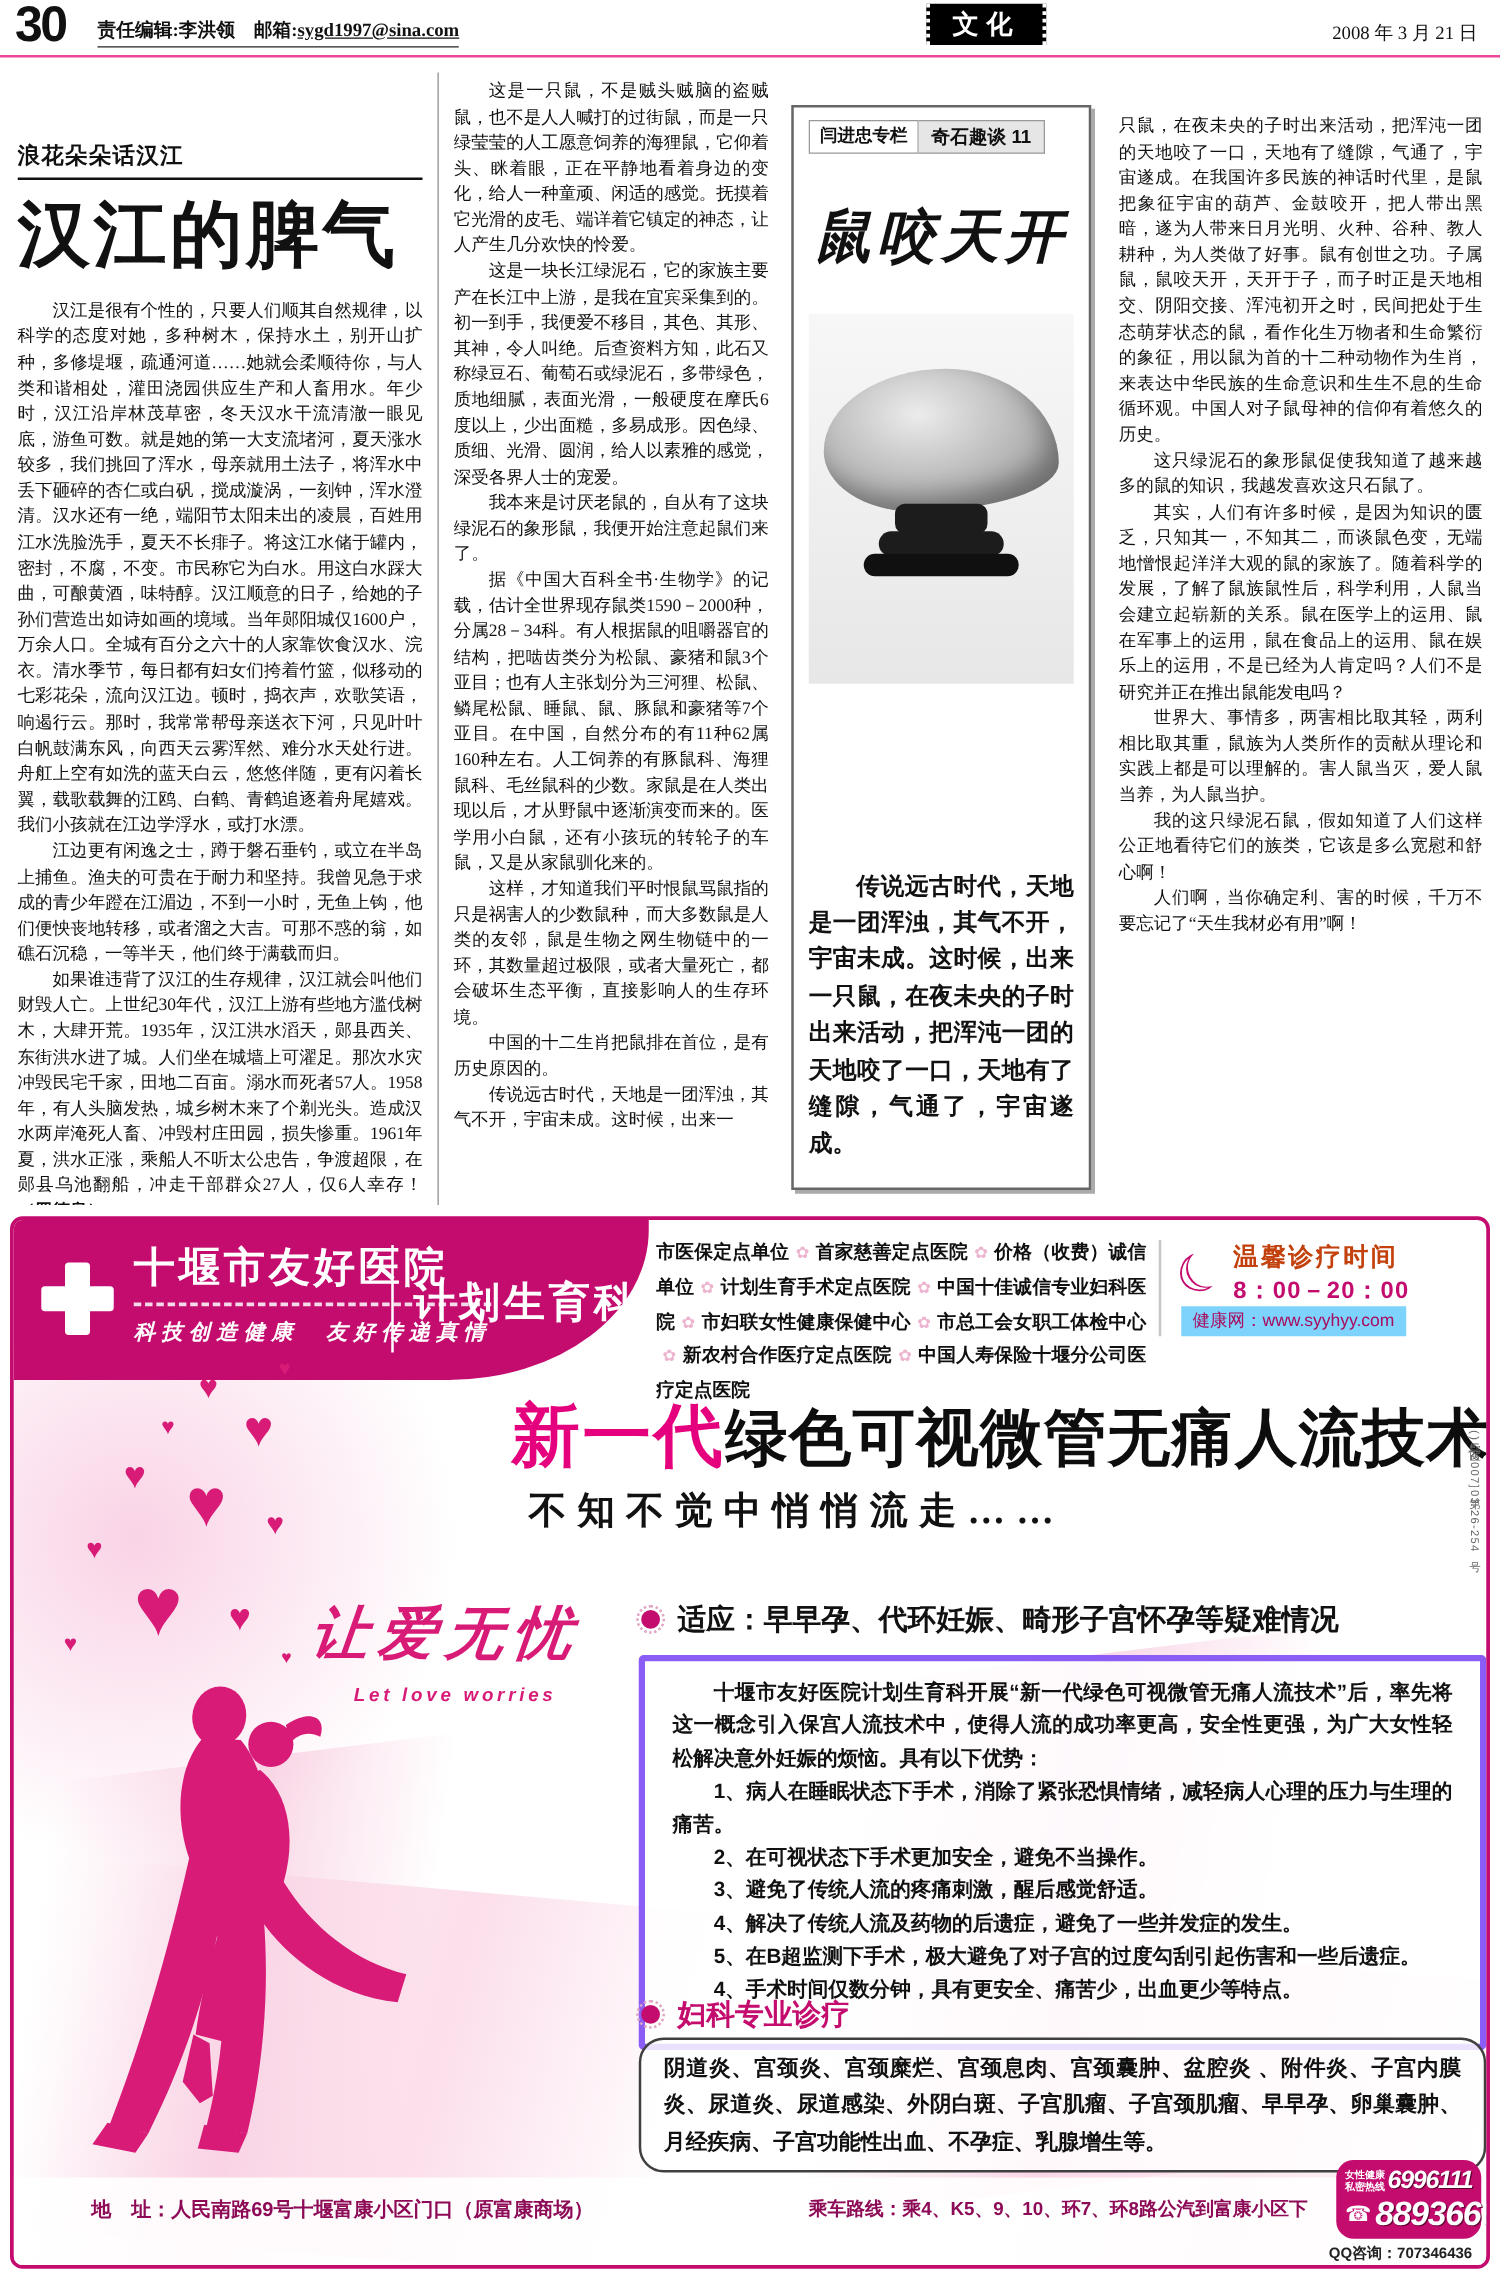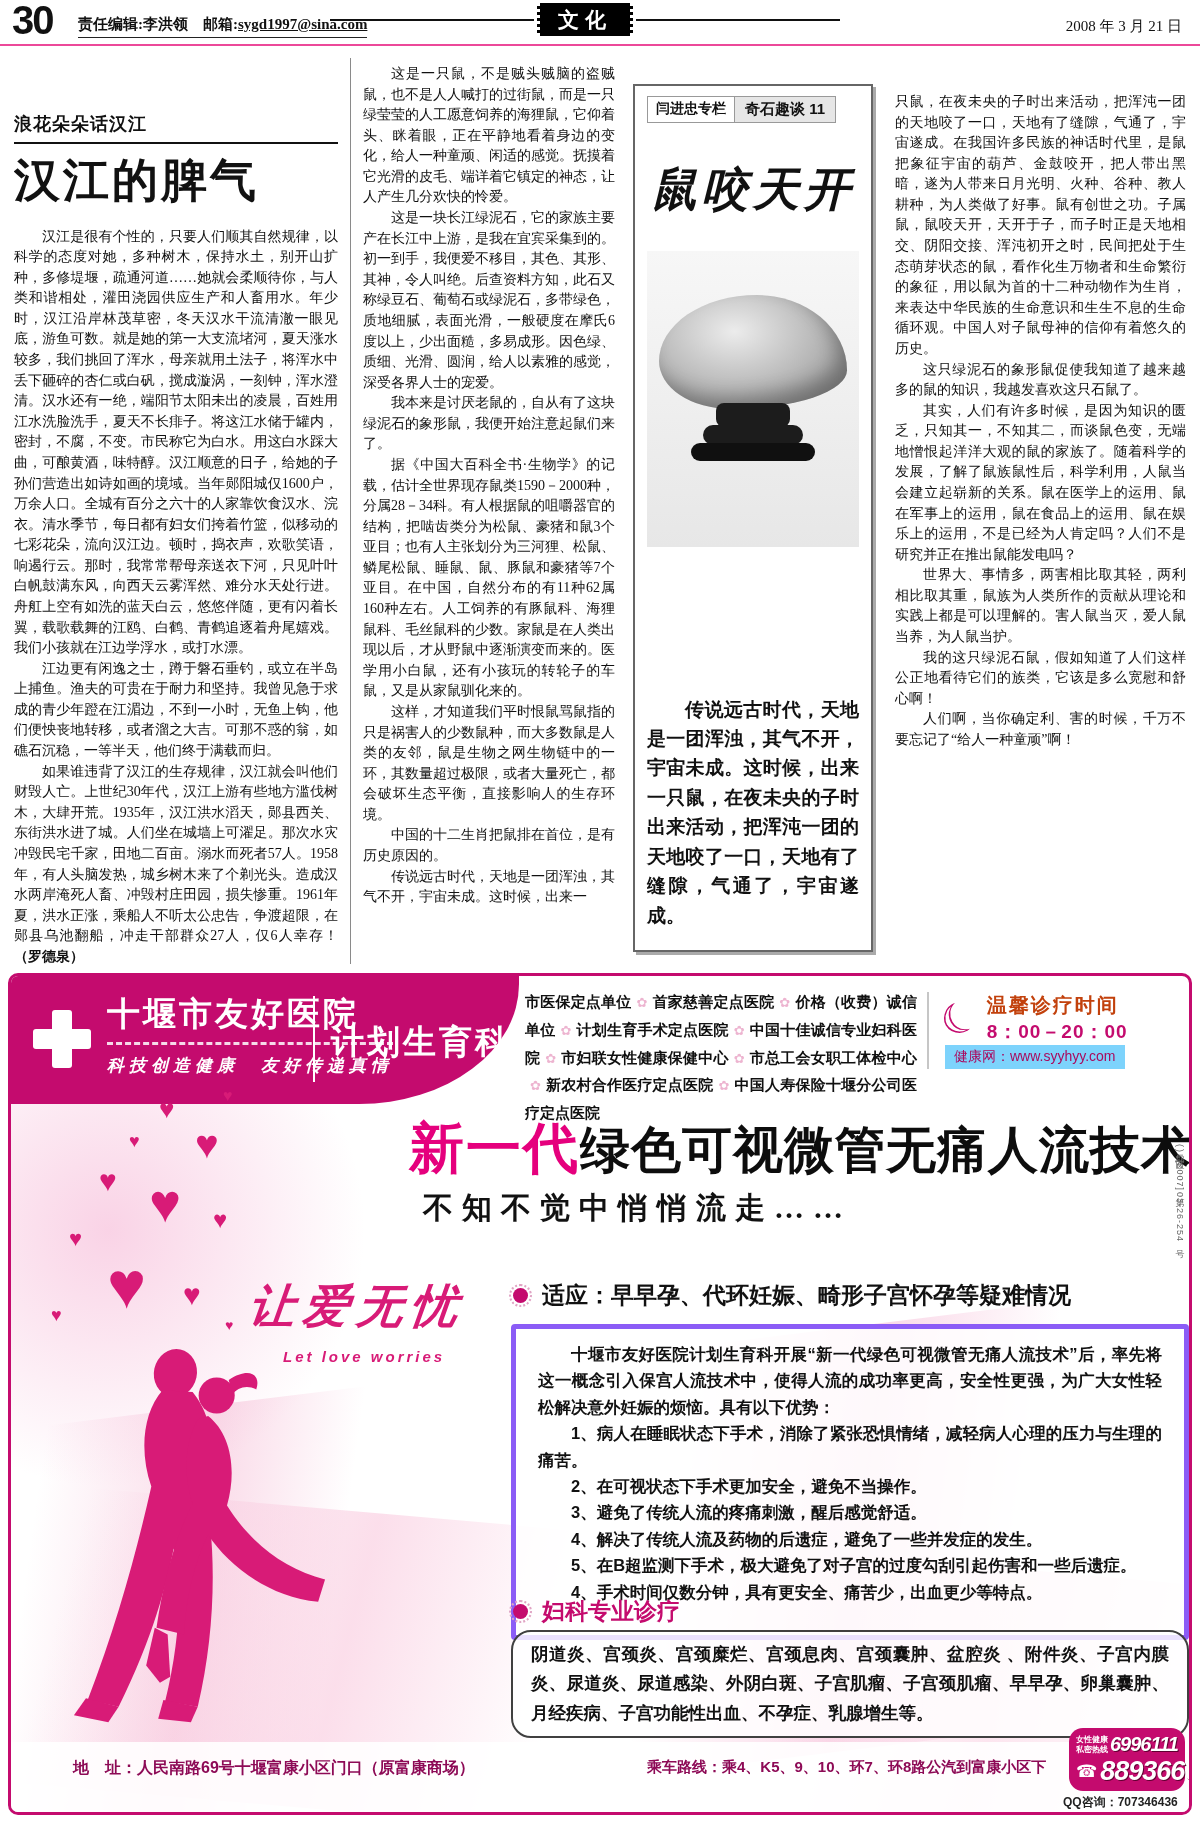--- a/index.html
+++ b/index.html
@@ -3,32 +3,32 @@
 <meta charset="utf-8">
 <style>
   html,body{margin:0;padding:0;}
   body{width:1200px;height:1821px;overflow:hidden;background:#fff;color:#111;
        font-family:"Liberation Serif","DejaVu Serif",serif;}
   
   .masthead{position:relative;height:46px;border-bottom:2px solid #ec4899;box-sizing:border-box;}
   .pageno{position:absolute;left:12px;top:0px;font:900 40px/1 "Liberation Sans","DejaVu Sans",sans-serif;letter-spacing:-2px;}
   .ed-block{position:absolute;left:78px;bottom:6px;font-weight:bold;font-size:15px;border-bottom:1px solid #222;padding-bottom:3px;}
   .email-link{color:#111;text-decoration:underline;}
-  .culture-wrap{position:absolute;left:330px;width:510px;bottom:8px;display:flex;align-items:center;}
+  .culture-wrap{position:absolute;left:330px;width:510px;bottom:8px;display:flex;align-items:flex-end;flex-direction:column;}
   .cult-line{flex:1;height:2px;background:#111;}
   .culture-box{background:#000;color:#fff;font:900 21px/1 "Liberation Sans","DejaVu Sans",sans-serif;
       padding:6px 18px;margin:0 3px;border-left:3px dotted #fff;border-right:3px dotted #fff;letter-spacing:6px;}
   .date{position:absolute;right:18px;bottom:8px;font-size:15px;}
   
   .editorial{display:flex;height:918px;padding:12px 14px 0;box-sizing:border-box;}
   .col1{width:324px;padding-right:12px;border-right:1px solid #8a8a8a;overflow:hidden;}
   .col2{width:252px;padding:0 10px 0 12px;overflow:hidden;}
   .col4{flex:1;padding-left:14px;overflow:hidden;}
   .kicker{margin-top:54px;font-size:18px;font-weight:bold;border-bottom:2px solid #111;padding-bottom:6px;letter-spacing:1px;}
-  .headline{font-size:46px;font-weight:900;line-height:1.1;margin:12px 0 20px;letter-spacing:3px;}
+  .headline{font-size:58px;font-weight:900;line-height:1.1;margin:12px 0 20px;letter-spacing:3px;}
   .body-p{font-size:14px;line-height:1.47;text-align:justify;text-indent:2em;margin:0;}
   .byline{font-weight:bold;}
   .col2 .body-p:first-child{margin-top:6px;}
   .col4 .body-p:first-child{margin-top:34px;text-indent:0;}
   
   .col3{width:240px;margin:26px 8px 0;border:2px solid #666;box-shadow:3px 3px 0 #aaa;height:868px;
         display:flex;flex-direction:column;padding:10px 12px 16px;box-sizing:border-box;background:#fff;}
   .fb-head{display:flex;font-family:"Liberation Sans","DejaVu Sans",sans-serif;}
   .fb-col{border:1px solid #999;padding:3px 8px;font-size:14px;font-weight:bold;}
   .fb-series{background:#e6e6e6;border:1px solid #999;border-left:none;padding:3px 10px;font-size:15px;font-weight:900;}
@@ -161,21 +161,21 @@
     </div>
     <p class="fb-legend">传说远古时代，天地是一团浑浊，其气不开，宇宙未成。这时候，出来一只鼠，在夜未央的子时出来活动，把浑沌一团的天地咬了一口，天地有了缝隙，气通了，宇宙遂成。</p>
   </section>
 
   <section class="col4">
     <p class="body-p">只鼠，在夜未央的子时出来活动，把浑沌一团的天地咬了一口，天地有了缝隙，气通了，宇宙遂成。在我国许多民族的神话时代里，是鼠把象征宇宙的葫芦、金鼓咬开，把人带出黑暗，遂为人带来日月光明、火种、谷种、教人耕种，为人类做了好事。鼠有创世之功。子属鼠，鼠咬天开，天开于子，而子时正是天地相交、阴阳交接、浑沌初开之时，民间把处于生态萌芽状态的鼠，看作化生万物者和生命繁衍的象征，用以鼠为首的十二种动物作为生肖，来表达中华民族的生命意识和生生不息的生命循环观。中国人对子鼠母神的信仰有着悠久的历史。</p>
     <p class="body-p">这只绿泥石的象形鼠促使我知道了越来越多的鼠的知识，我越发喜欢这只石鼠了。</p>
     <p class="body-p">其实，人们有许多时候，是因为知识的匮乏，只知其一，不知其二，而谈鼠色变，无端地憎恨起洋洋大观的鼠的家族了。随着科学的发展，了解了鼠族鼠性后，科学利用，人鼠当会建立起崭新的关系。鼠在医学上的运用、鼠在军事上的运用，鼠在食品上的运用、鼠在娱乐上的运用，不是已经为人肯定吗？人们不是研究并正在推出鼠能发电吗？</p>
     <p class="body-p">世界大、事情多，两害相比取其轻，两利相比取其重，鼠族为人类所作的贡献从理论和实践上都是可以理解的。害人鼠当灭，爱人鼠当养，为人鼠当护。</p>
     <p class="body-p">我的这只绿泥石鼠，假如知道了人们这样公正地看待它们的族类，它该是多么宽慰和舒心啊！</p>
-    <p class="body-p">人们啊，当你确定利、害的时候，千万不要忘记了“给人一种童顽”啊！</p>
+    <p class="body-p">人们啊，当你确定利、害的时候，千万不要忘记了“天生我材必有用”啊！</p>
   </section>
 
 </main>
 
 <section class="ad">
   <div class="pink-glow"></div>
   <div class="sw1"></div>
   <div class="sw2"></div>
 
   <div class="ad-head-mag">

